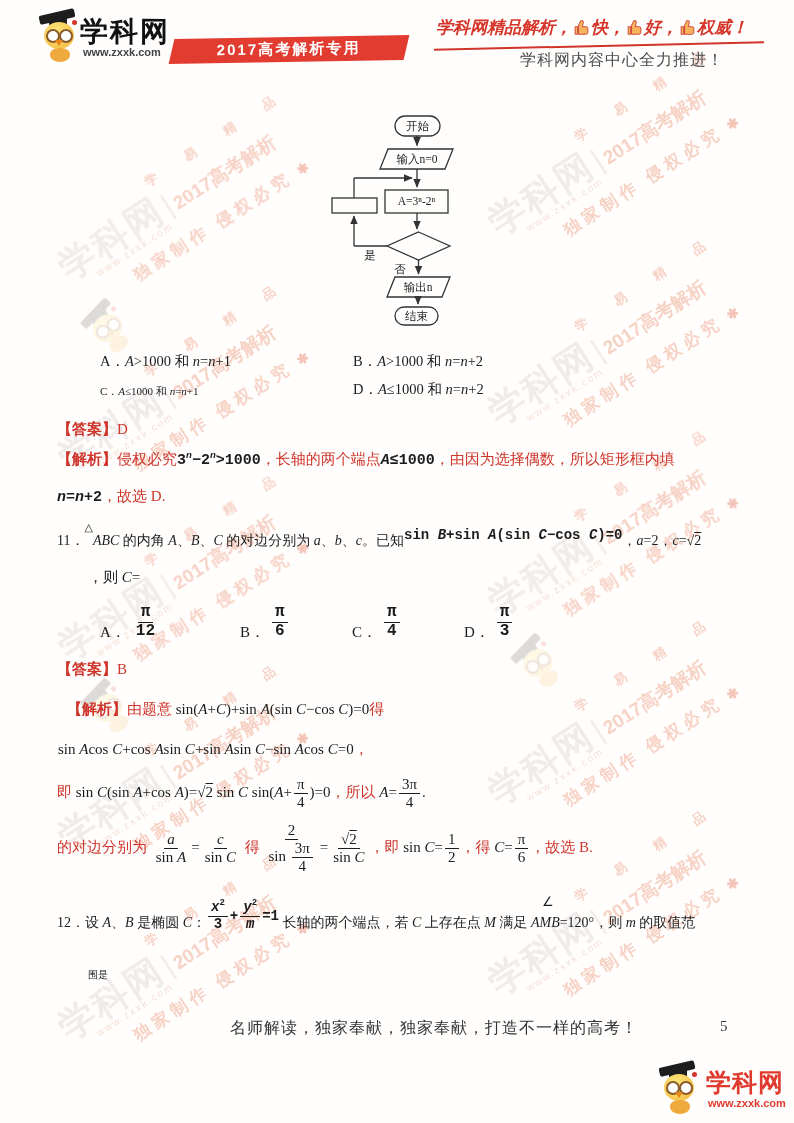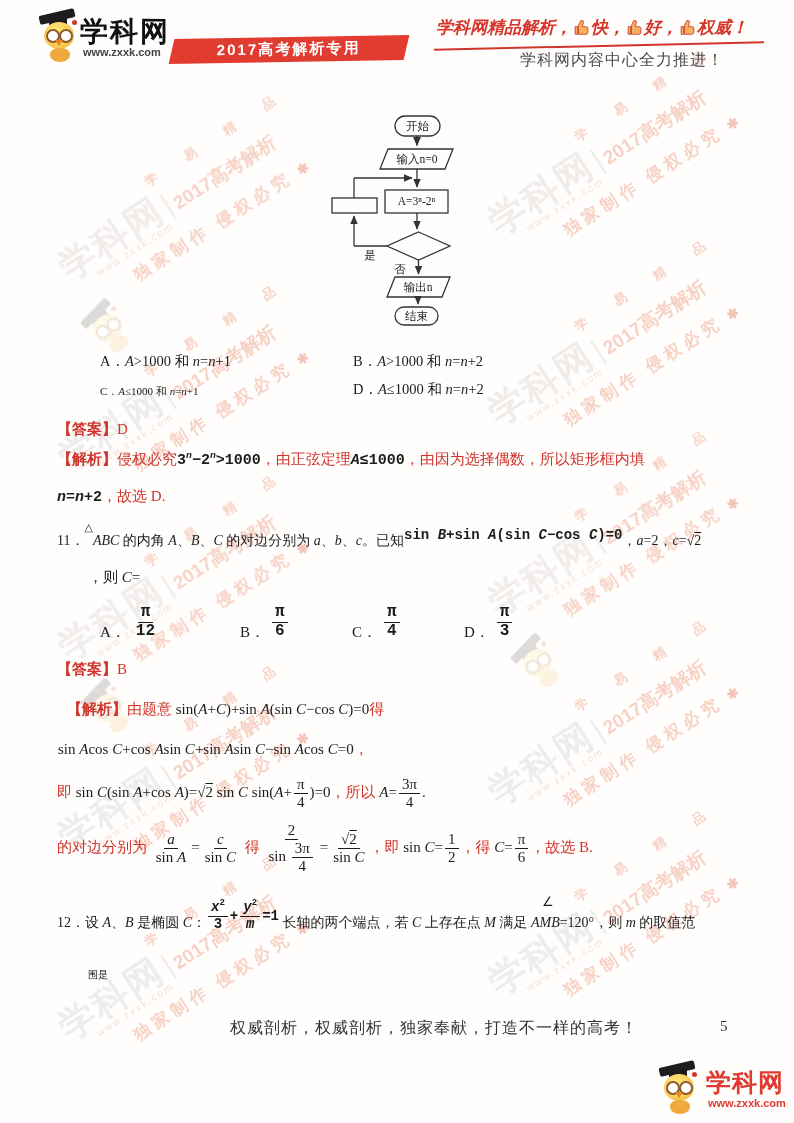--- a/index.html
+++ b/index.html
@@ -239,21 +239,21 @@
       <text x="86.5" y="208">结束</text>
     </g>
   </svg>
 
   <div class="line" style="left:100px;top:352px;font-size:14.5px"><span>A．</span><span><span class="it">A</span><span class="">&gt;1000 和 </span><span class="it">n</span><span class="">=</span><span class="it">n</span><span class="">+1</span></span></div>
   <div class="line" style="left:353px;top:352px;font-size:14.5px"><span>B．</span><span><span class="it">A</span><span class="">&gt;1000 和 </span><span class="it">n</span><span class="">=</span><span class="it">n</span><span class="">+2</span></span></div>
   <div class="line" style="left:100px;top:384px;font-size:11px"><span>C．</span><span><span class="it">A</span><span class="">≤1000 和 </span><span class="it">n</span><span class="">=</span><span class="it">n</span><span class="">+1</span></span></div>
   <div class="line" style="left:353px;top:380px;font-size:14.5px"><span>D．</span><span><span class="it">A</span><span class="">≤1000 和 </span><span class="it">n</span><span class="">=</span><span class="it">n</span><span class="">+2</span></span></div>
 
   <div class="line" style="left:57px;top:420px"><span class="red bd">【答案】</span><span class="red">D</span></div>
-  <div class="line" style="left:57px;top:450px"><span class="bd red">【解析】</span><span class="red">侵权必究</span><span class="bd">3</span><span class="it bd sp">n</span><span class="bd">−2</span><span class="it bd sp">n</span><span class="bd">&gt;1000</span><span class="red">，由正弦定理</span><span class="it bd">A</span><span class="bd">≤1000</span><span class="red">，由因为选择偶数，所以矩形框内填</span></div>
+  <div class="line" style="left:57px;top:450px"><span class="bd red">【解析】</span><span class="red">侵权必究</span><span class="bd">3</span><span class="it bd sp">n</span><span class="bd">−2</span><span class="it bd sp">n</span><span class="bd">&gt;1000</span><span class="red">，长轴的两个端点</span><span class="it bd">A</span><span class="bd">≤1000</span><span class="red">，由因为选择偶数，所以矩形框内填</span></div>
   <div class="line" style="left:57px;top:487px"><span class="it bd">n</span><span class="bd">=</span><span class="it bd">n</span><span class="bd">+2</span><span class="red">，故选 D.</span></div>
 
   <div class="line" style="left:57px;top:532px;font-size:14px"><span class="">11．</span><span class="r2">△</span><span class="it">ABC</span><span class=""> 的内角 </span><span class="it">A</span><span class="">、</span><span class="it">B</span><span class="">、</span><span class="it">C</span><span class=""> 的对边分别为 </span><span class="it">a</span><span class="">、</span><span class="it">b</span><span class="">、</span><span class="it">c</span><span class="">。已知</span><span class="bd r1">sin </span><span class="it bd r1">B</span><span class="bd r1">+sin </span><span class="it bd r1">A</span><span class="bd r1">(sin </span><span class="it bd r1">C</span><span class="bd r1">−cos </span><span class="it bd r1">C</span><span class="bd r1">)=0</span><span class="">，</span><span class="it">a</span><span class="">=2，</span><span class="it">c</span><span class="">=</span><span class="">√</span><span class="ol">2</span></div>
   <div class="line" style="left:88px;top:568px;font-size:15px"><span class="">，则 </span><span class="it">C</span><span class="">=</span></div>
 
   <div class="fopt" style="left:100px;top:604px">
       <span>A．</span>
       <span><span class="frac bd">
           <span class="num"><span class="bd">π</span></span>
           <span class="den"><span class="bd">12</span></span>
@@ -313,21 +313,21 @@
         <span class="num"><span class="">π</span></span>
         <span class="den"><span class="">6</span></span>
       </span><span class="red">，故选 B.</span></div>
 
   <div class="line" style="left:542px;top:894px;font-size:13px">∠</div>
   <div class="flexline" style="left:57px;top:900px">
     <span><span class="">12．设 </span><span class="it">A</span><span class="">、</span><span class="it">B</span><span class=""> 是椭圆 </span><span class="it">C</span><span class="">：</span></span><span class="eqgroup"><span class="frac bd"><span class="num"><span class="it bd">x</span><span class="bd sp">2</span></span><span class="den"><span class="bd">3</span></span></span><span class="bd">+</span><span class="frac bd"><span class="num"><span class="it bd">y</span><span class="bd sp">2</span></span><span class="den"><span class="it bd">m</span></span></span><span class="bd">=1</span></span><span><span class=""> 长轴的两个端点，若 </span><span class="it">C</span><span class=""> 上存在点 </span><span class="it">M</span><span class=""> 满足 </span><span class="it">AMB</span><span class="">=120°，则 </span><span class="it">m</span><span class=""> 的取值范</span></span>
   </div>
   <div class="line" style="left:88px;top:968px;font-size:10px"><span class="">围是</span></div>
 
-  <div class="footer-slogan">权威剖析，权威剖析，独家奉献，打造不一样的高考！</div>
+  <div class="footer-slogan">名师解读，独家奉献，独家奉献，打造不一样的高考！</div>
   <div class="page-num">5</div>
 
   <div class="owl" style="left:658px;top:1062px">
     <div class="cap"></div>
       <div class="cap2"></div>
       <div class="tassel"></div>
       <div class="head"></div>
     <div class="eye l"></div>
       <div class="eye r"></div>
       <div class="beak"></div>

